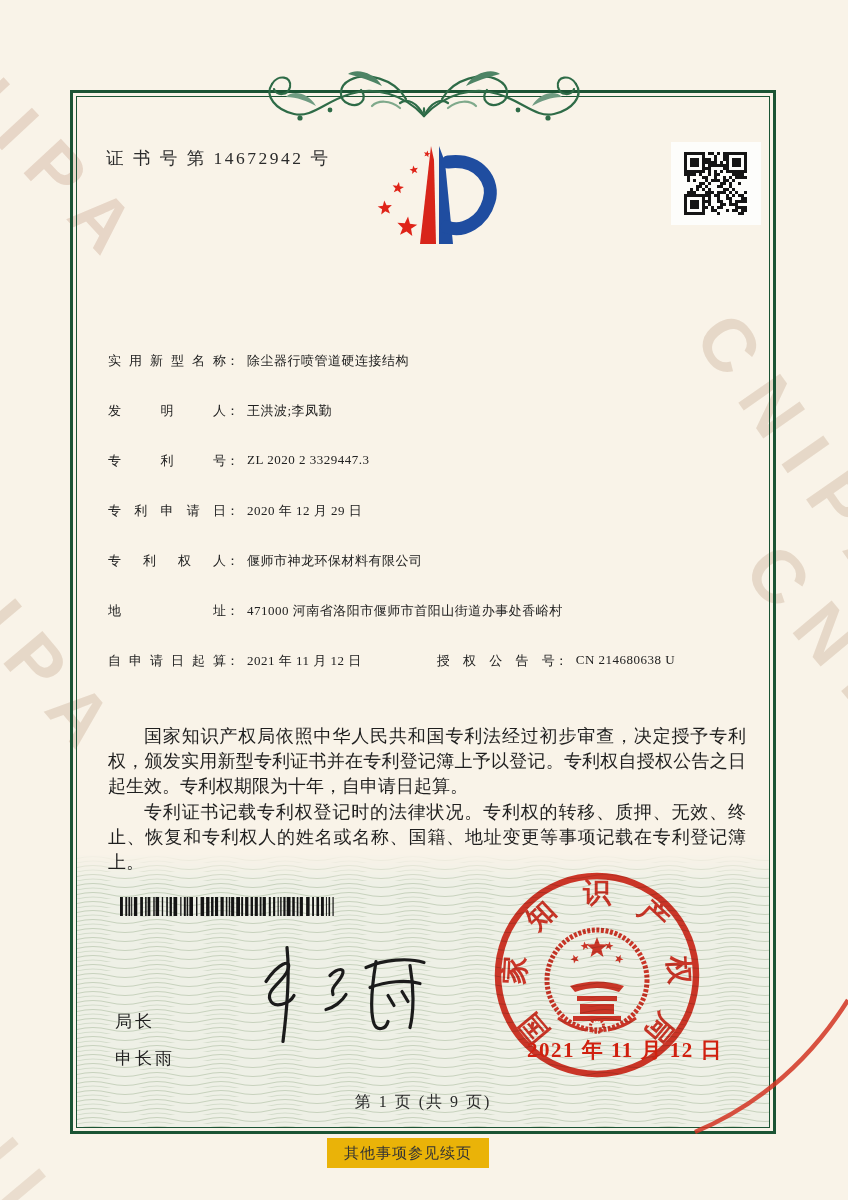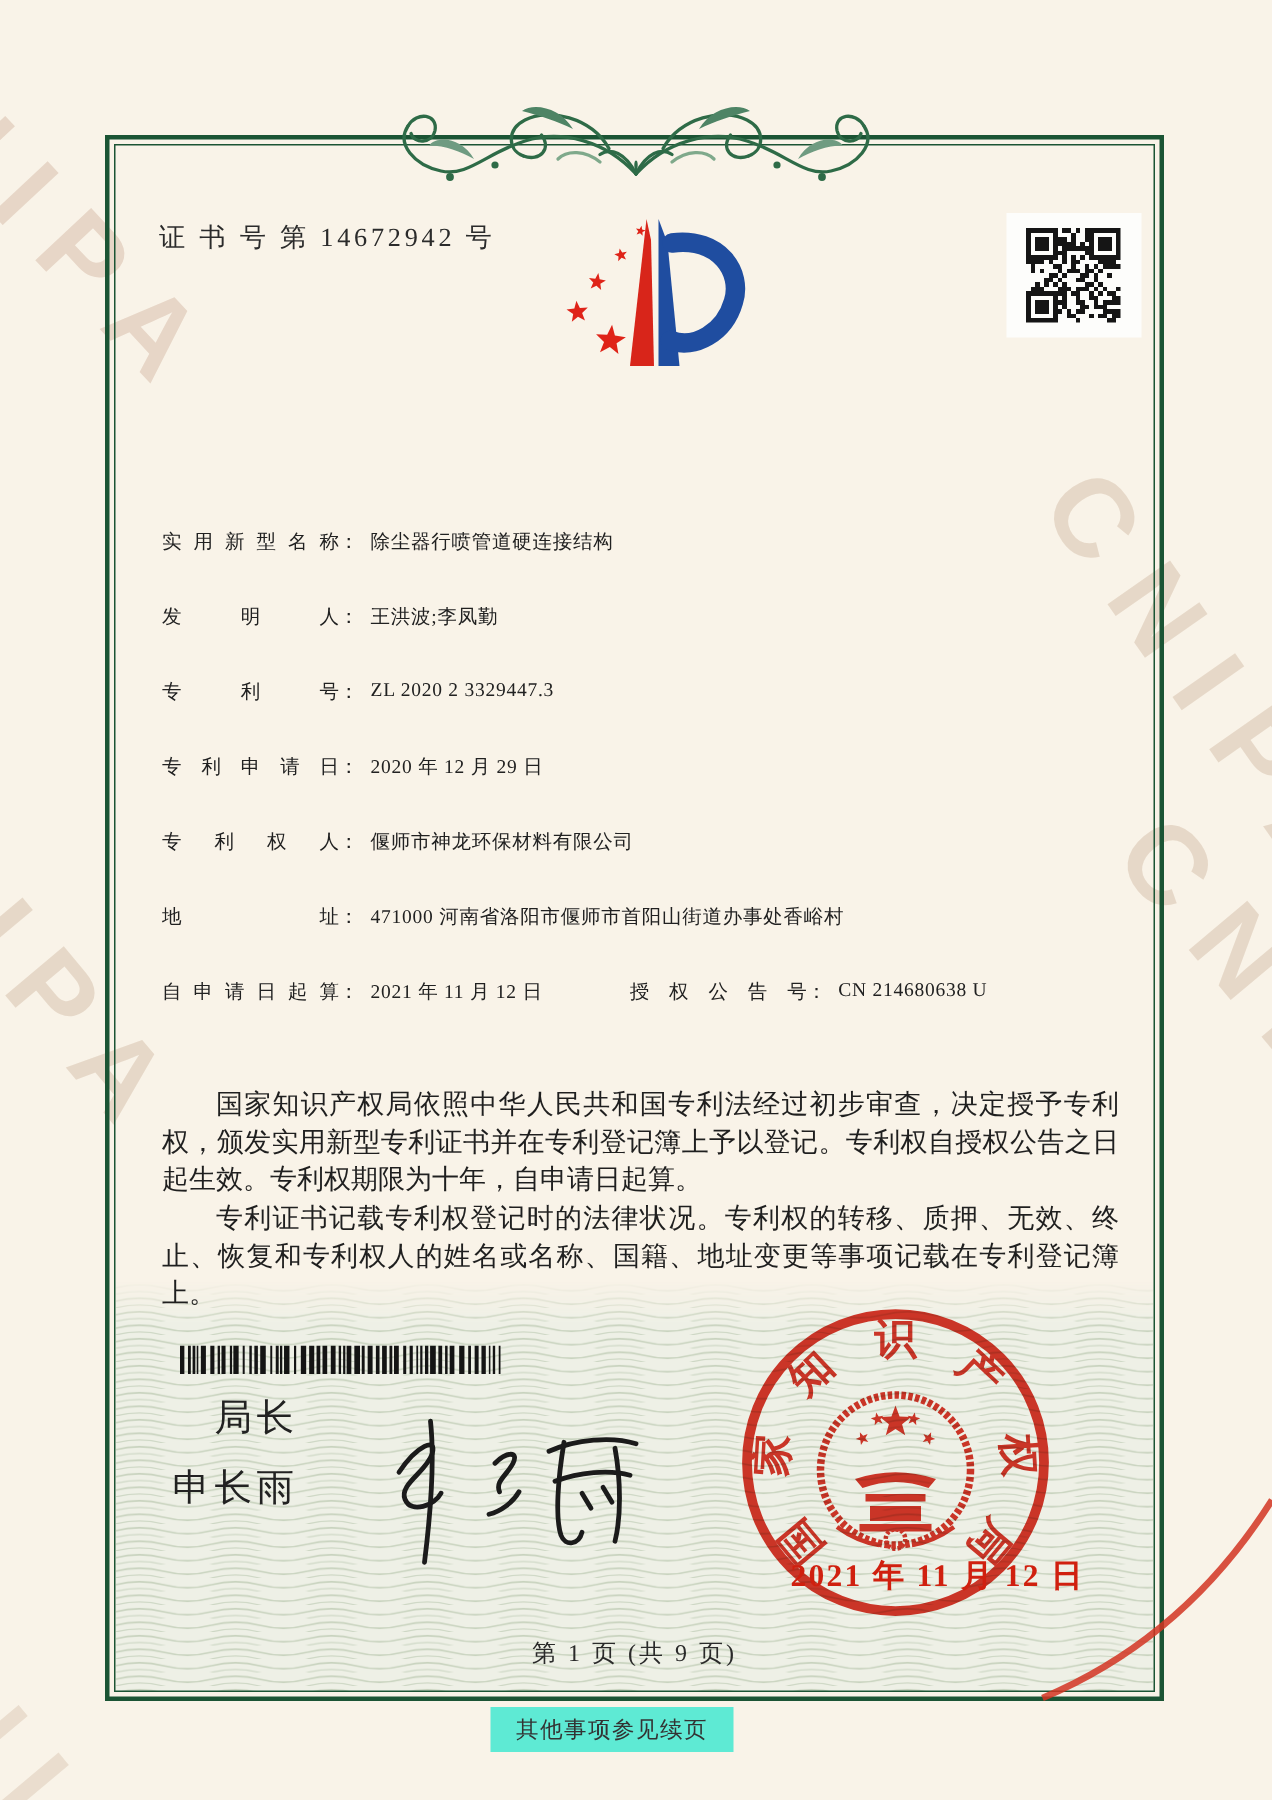--- a/index.html
+++ b/index.html
@@ -33,45 +33,45 @@
   .logo{position:absolute;left:352px;top:140px;width:150px;height:118px;}
   .qr-box{position:absolute;left:671px;top:142px;width:90px;height:83px;background:#fdfdfb;}
   .qr{position:absolute;left:684px;top:152px;width:63px;height:63px;}
 
   .title{position:absolute;left:0;top:248px;width:848px;text-align:center;
          font-size:41px;font-weight:700;letter-spacing:11px;color:#151515;}
 
   .fields{position:absolute;left:108px;top:352px;width:660px;font-size:13px;color:#212121;}
   .frow{height:50px;display:flex;align-items:flex-start;}
   .fgroup{display:flex;white-space:nowrap;}
-  .fgroup.second{margin-left:58px;}
+  .fgroup.second{margin-left:75px;}
   .flabel{display:inline-block;width:118px;text-align:justify;text-align-last:justify;}
   .fcolon{margin-right:8px;}
   .fvalue{letter-spacing:.5px;}
 
   .body-text{position:absolute;left:108px;top:696px;width:638px;font-size:18px;
              line-height:25.2px;color:#1f1f1f;text-align:justify;margin-top:28px;}
   .body-text p{margin:0;text-indent:2em;}
 
   .barcode{position:absolute;left:120px;top:897px;width:218px;height:19px;}
 
-  .signer{position:absolute;left:115px;top:928px;font-size:25px;color:#222;text-align:right;}
+  .signer{position:absolute;left:115px;top:1010px;font-size:17px;color:#222;}
   .signer div{margin-bottom:14px;letter-spacing:3px;}
   .signature{position:absolute;left:238px;top:938px;width:210px;height:108px;}
 
   .seal{position:absolute;left:490px;top:868px;width:214px;height:214px;
         opacity:.93;mix-blend-mode:multiply;}
   .seal-char{font-size:28px;font-weight:700;fill:#d6281a;
              font-family:"Liberation Serif","DejaVu Serif",serif;}
   .seal-date{position:absolute;left:527px;top:1036px;font-size:21px;color:#d0200f;
              letter-spacing:1.5px;white-space:nowrap;font-weight:600;}
 
   .page-footer{position:absolute;left:70px;top:1092px;width:706px;text-align:center;
                font-size:16px;letter-spacing:2px;color:#2a2a2a;}
-  .note-box{position:absolute;left:327px;top:1138px;width:162px;height:30px;background:#5eead4;
+  .note-box{position:absolute;left:327px;top:1138px;width:162px;height:30px;background:#eab308;
             display:flex;align-items:center;justify-content:center;font-size:15px;
             letter-spacing:1px;color:#333;}
   .red-arc{position:absolute;left:0;top:0;width:848px;height:1200px;pointer-events:none;}
 </style>
 </head>
 <body>
 
 <div class="page">
 
   <div class="wm wm1">CNIPA</div>

